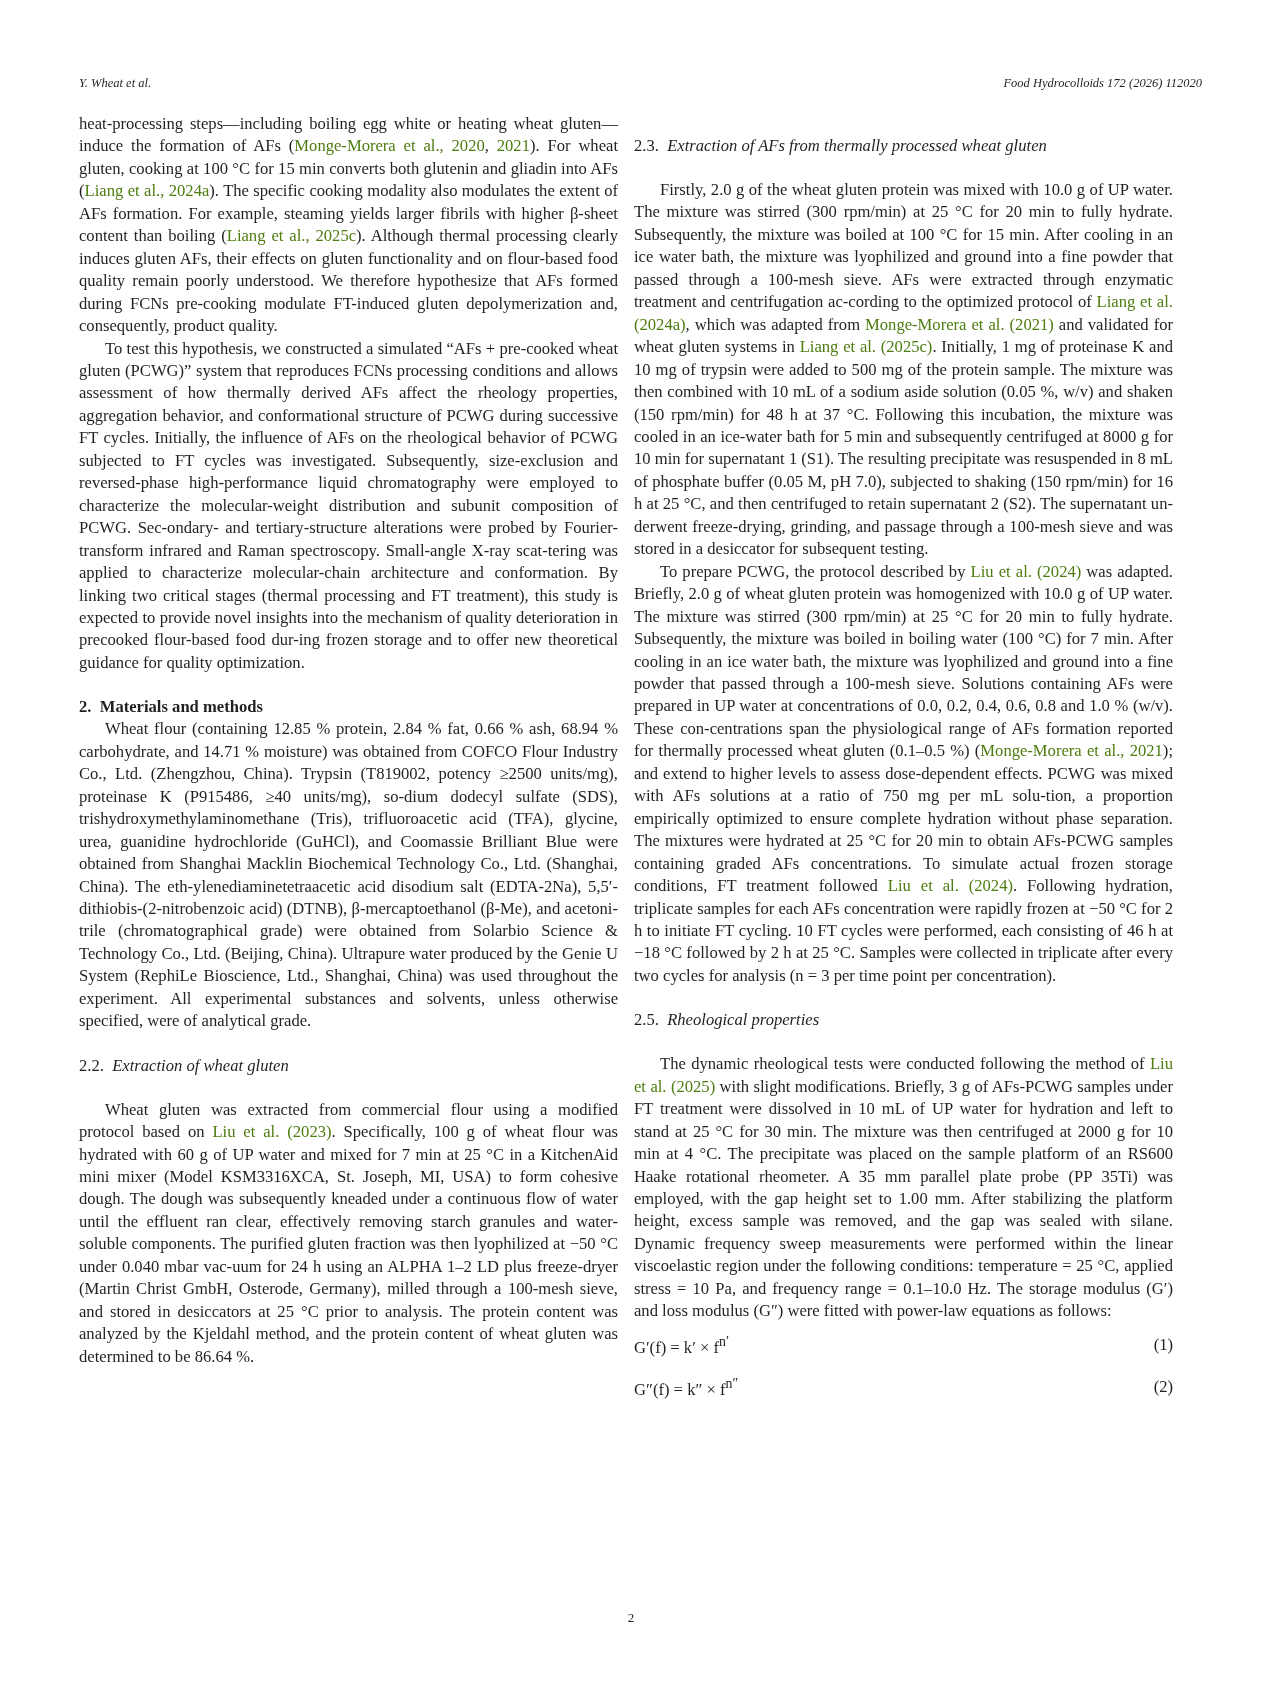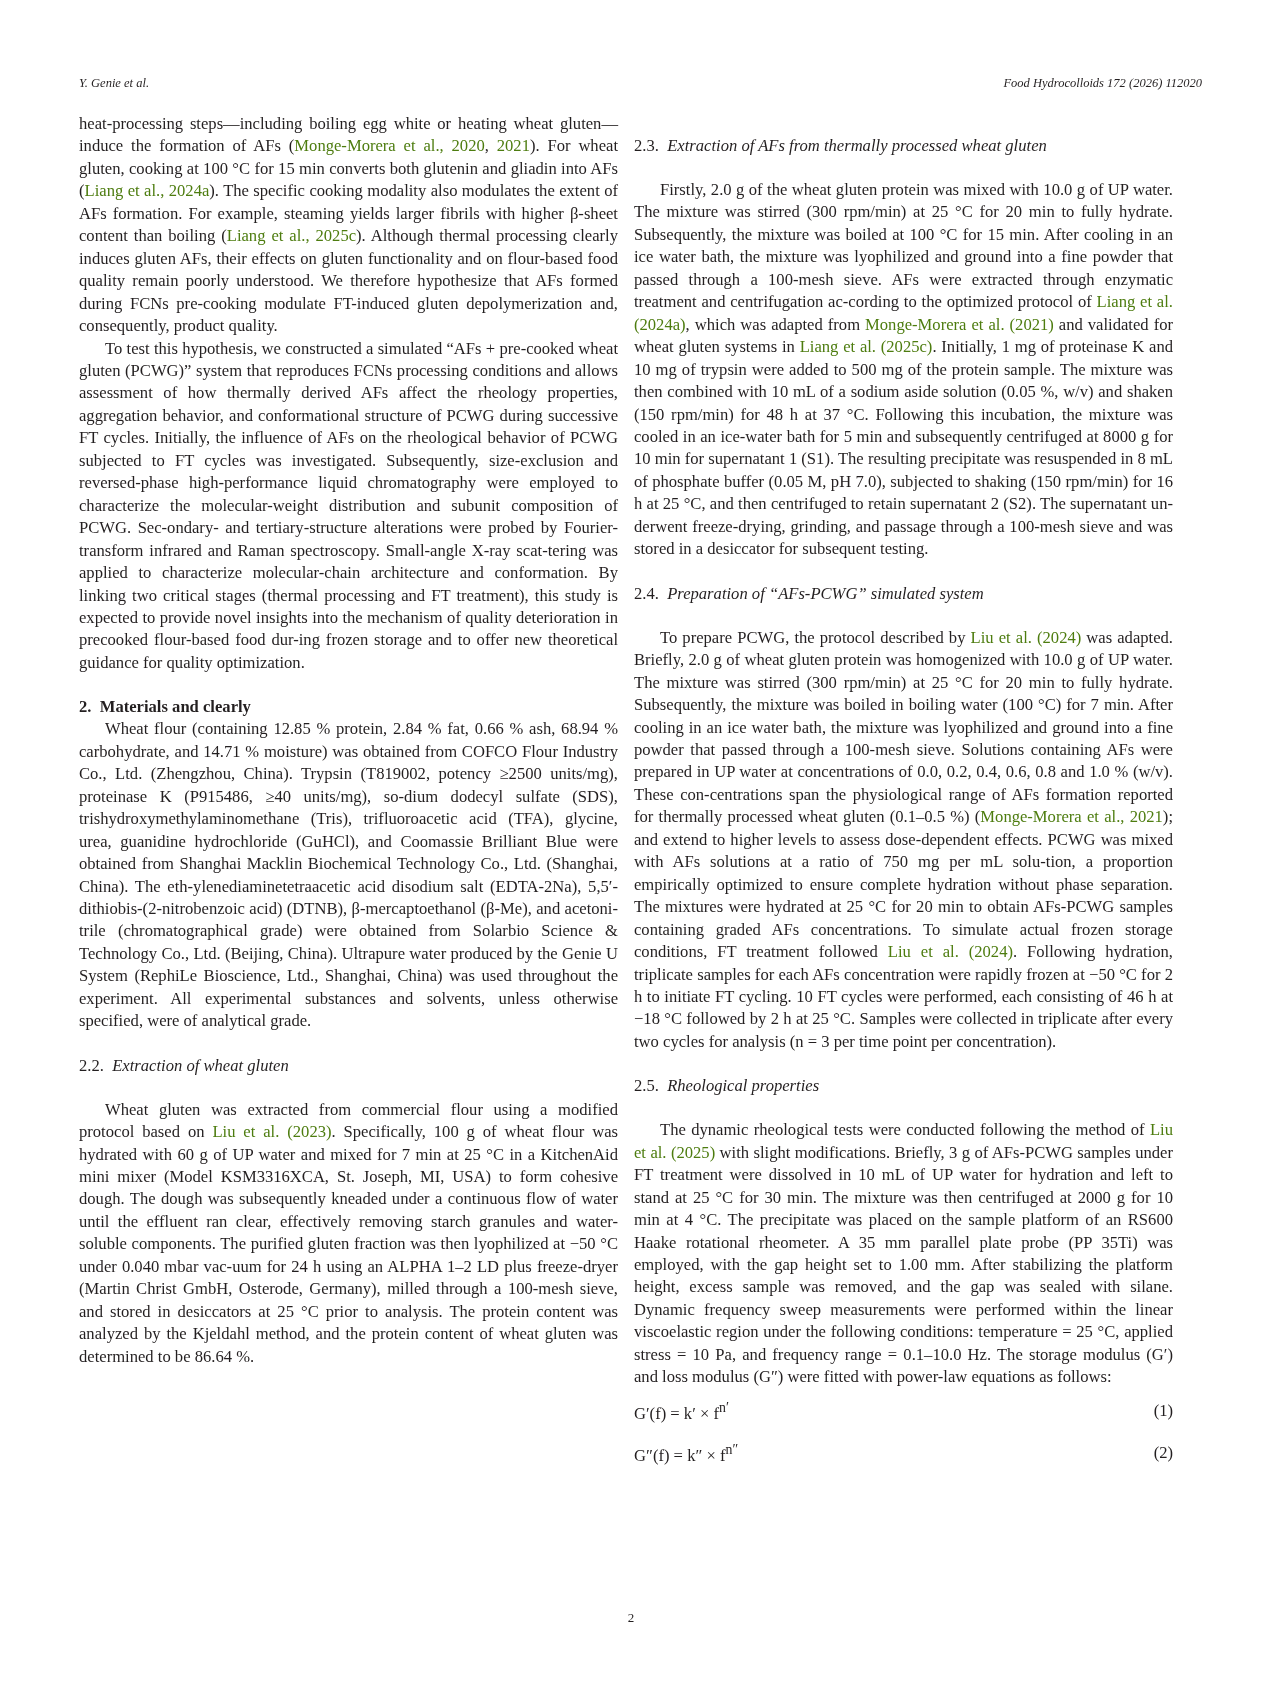--- a/index.html
+++ b/index.html
@@ -18,41 +18,40 @@
   .num { font-style: normal; }
   .first-sub { margin-top: 0; }
   .equation { display: flex; justify-content: space-between; align-items: center; height: 40px; margin-top: 2px; }
   .eq-body { font-size: 16.6px; }
   .eq-num { font-size: 16.6px; }
   .page-num { position: absolute; top: 1610px; left: 0; width: 1262px; text-align: center; font-size: 13px; }
 </style>
 </head>
 <body>
 
-<div class="running-head rh-left">Y. Genie et al.</div>
+<div class="running-head rh-left">Y. Wheat et al.</div>
 <div class="running-head rh-right">Food Hydrocolloids 172 (2026) 112020</div>
 
 <div class="col col-left">
   <p><span>heat-processing steps—including boiling egg white or heating wheat gluten—induce the formation of AFs (</span><a class="cite">Monge-Morera et al., 2020</a><span>, </span><a class="cite">2021</a><span>). For wheat gluten, cooking at 100 °C for 15 min converts both glutenin and gliadin into AFs (</span><a class="cite">Liang et al., 2024a</a><span>). The specific cooking modality also modulates the extent of AFs formation. For example, steaming yields larger fibrils with higher β-sheet content than boiling (</span><a class="cite">Liang et al., 2025c</a><span>). Although thermal processing clearly induces gluten AFs, their effects on gluten functionality and on flour-based food quality remain poorly understood. We therefore hypothesize that AFs formed during FCNs pre-cooking modulate FT-induced gluten depolymerization and, consequently, product quality.</span></p>
 
   <p class="indent">To test this hypothesis, we constructed a simulated “AFs + pre-cooked wheat gluten (PCWG)” system that reproduces FCNs processing conditions and allows assessment of how thermally derived AFs affect the rheology properties, aggregation behavior, and conformational structure of PCWG during successive FT cycles. Initially, the influence of AFs on the rheological behavior of PCWG subjected to FT cycles was investigated. Subsequently, size-exclusion and reversed-phase high-performance liquid chromatography were employed to characterize the molecular-weight distribution and subunit composition of PCWG. Sec-ondary- and tertiary-structure alterations were probed by Fourier-transform infrared and Raman spectroscopy. Small-angle X-ray scat-tering was applied to characterize molecular-chain architecture and conformation. By linking two critical stages (thermal processing and FT treatment), this study is expected to provide novel insights into the mechanism of quality deterioration in precooked flour-based food dur-ing frozen storage and to offer new theoretical guidance for quality optimization.</p>
 
-  <h2 class="sec"><span>2.</span>&nbsp; <span>Materials and clearly</span></h2>
+  <h2 class="sec"><span>2.</span>&nbsp; <span>Materials and methods</span></h2>
 
   <p class="indent">Wheat flour (containing 12.85 % protein, 2.84 % fat, 0.66 % ash, 68.94 % carbohydrate, and 14.71 % moisture) was obtained from COFCO Flour Industry Co., Ltd. (Zhengzhou, China). Trypsin (T819002, potency ≥2500 units/mg), proteinase K (P915486, ≥40 units/mg), so-dium dodecyl sulfate (SDS), trishydroxymethylaminomethane (Tris), trifluoroacetic acid (TFA), glycine, urea, guanidine hydrochloride (GuHCl), and Coomassie Brilliant Blue were obtained from Shanghai Macklin Biochemical Technology Co., Ltd. (Shanghai, China). The eth-ylenediaminetetraacetic acid disodium salt (EDTA-2Na), 5,5′-dithiobis-(2-nitrobenzoic acid) (DTNB), β-mercaptoethanol (β-Me), and acetoni-trile (chromatographical grade) were obtained from Solarbio Science &amp; Technology Co., Ltd. (Beijing, China). Ultrapure water produced by the Genie U System (RephiLe Bioscience, Ltd., Shanghai, China) was used throughout the experiment. All experimental substances and solvents, unless otherwise specified, were of analytical grade.</p>
 
   <h3 class="sub"><span class="num">2.2.</span>&nbsp; <span>Extraction of wheat gluten</span></h3>
   <p class="indent"><span>Wheat gluten was extracted from commercial flour using a modified protocol based on </span><a class="cite">Liu et al. (2023)</a><span>. Specifically, 100 g of wheat flour was hydrated with 60 g of UP water and mixed for 7 min at 25 °C in a KitchenAid mini mixer (Model KSM3316XCA, St. Joseph, MI, USA) to form cohesive dough. The dough was subsequently kneaded under a continuous flow of water until the effluent ran clear, effectively removing starch granules and water-soluble components. The purified gluten fraction was then lyophilized at −50 °C under 0.040 mbar vac-uum for 24 h using an ALPHA 1–2 LD plus freeze-dryer (Martin Christ GmbH, Osterode, Germany), milled through a 100-mesh sieve, and stored in desiccators at 25 °C prior to analysis. The protein content was analyzed by the Kjeldahl method, and the protein content of wheat gluten was determined to be 86.64 %.</span></p>
 </div>
 
 <div class="col col-right">
   <h3 class="sub first-sub"><span class="num">2.3.</span>&nbsp; <span>Extraction of AFs from thermally processed wheat gluten</span></h3>
   <p class="indent"><span>Firstly, 2.0 g of the wheat gluten protein was mixed with 10.0 g of UP water. The mixture was stirred (300 rpm/min) at 25 °C for 20 min to fully hydrate. Subsequently, the mixture was boiled at 100 °C for 15 min. After cooling in an ice water bath, the mixture was lyophilized and ground into a fine powder that passed through a 100-mesh sieve. AFs were extracted through enzymatic treatment and centrifugation ac-cording to the optimized protocol of </span><a class="cite">Liang et al. (2024a)</a><span>, which was adapted from </span><a class="cite">Monge-Morera et al. (2021)</a><span> and validated for wheat gluten systems in </span><a class="cite">Liang et al. (2025c)</a><span>. Initially, 1 mg of proteinase K and 10 mg of trypsin were added to 500 mg of the protein sample. The mixture was then combined with 10 mL of a sodium aside solution (0.05 %, w/v) and shaken (150 rpm/min) for 48 h at 37 °C. Following this incubation, the mixture was cooled in an ice-water bath for 5 min and subsequently centrifuged at 8000 g for 10 min for supernatant 1 (S1). The resulting precipitate was resuspended in 8 mL of phosphate buffer (0.05 M, pH 7.0), subjected to shaking (150 rpm/min) for 16 h at 25 °C, and then centrifuged to retain supernatant 2 (S2). The supernatant un-derwent freeze-drying, grinding, and passage through a 100-mesh sieve and was stored in a desiccator for subsequent testing.</span></p>
 
-  <h3 class="sub"><span class="num">2.4.</span>&nbsp; <span>Preparation of “AFs-PCWG” simulated system</span></h3>
   <p class="indent"><span>To prepare PCWG, the protocol described by </span><a class="cite">Liu et al. (2024)</a><span> was adapted. Briefly, 2.0 g of wheat gluten protein was homogenized with 10.0 g of UP water. The mixture was stirred (300 rpm/min) at 25 °C for 20 min to fully hydrate. Subsequently, the mixture was boiled in boiling water (100 °C) for 7 min. After cooling in an ice water bath, the mixture was lyophilized and ground into a fine powder that passed through a 100-mesh sieve. Solutions containing AFs were prepared in UP water at concentrations of 0.0, 0.2, 0.4, 0.6, 0.8 and 1.0 % (w/v). These con-centrations span the physiological range of AFs formation reported for thermally processed wheat gluten (0.1–0.5 %) (</span><a class="cite">Monge-Morera et al., 2021</a><span>); and extend to higher levels to assess dose-dependent effects. PCWG was mixed with AFs solutions at a ratio of 750 mg per mL solu-tion, a proportion empirically optimized to ensure complete hydration without phase separation. The mixtures were hydrated at 25 °C for 20 min to obtain AFs-PCWG samples containing graded AFs concentrations. To simulate actual frozen storage conditions, FT treatment followed </span><a class="cite">Liu et al. (2024)</a><span>. Following hydration, triplicate samples for each AFs concentration were rapidly frozen at −50 °C for 2 h to initiate FT cycling. 10 FT cycles were performed, each consisting of 46 h at −18 °C followed by 2 h at 25 °C. Samples were collected in triplicate after every two cycles for analysis (n = 3 per time point per concentration).</span></p>
 
   <h3 class="sub"><span class="num">2.5.</span>&nbsp; <span>Rheological properties</span></h3>
   <p class="indent"><span>The dynamic rheological tests were conducted following the method of </span><a class="cite">Liu et al. (2025)</a><span> with slight modifications. Briefly, 3 g of AFs-PCWG samples under FT treatment were dissolved in 10 mL of UP water for hydration and left to stand at 25 °C for 30 min. The mixture was then centrifuged at 2000 g for 10 min at 4 °C. The precipitate was placed on the sample platform of an RS600 Haake rotational rheometer. A 35 mm parallel plate probe (PP 35Ti) was employed, with the gap height set to 1.00 mm. After stabilizing the platform height, excess sample was removed, and the gap was sealed with silane. Dynamic frequency sweep measurements were performed within the linear viscoelastic region under the following conditions: temperature = 25 °C, applied stress = 10 Pa, and frequency range = 0.1–10.0 Hz. The storage modulus (G′) and loss modulus (G″) were fitted with power-law equations as follows:</span></p>
 
   <div class="equation">
     <span class="eq-body"><span>G′(f) = k′ × f</span><sup>n′</sup></span>
     <span class="eq-num">(1)</span>
   </div>
   <div class="equation">

